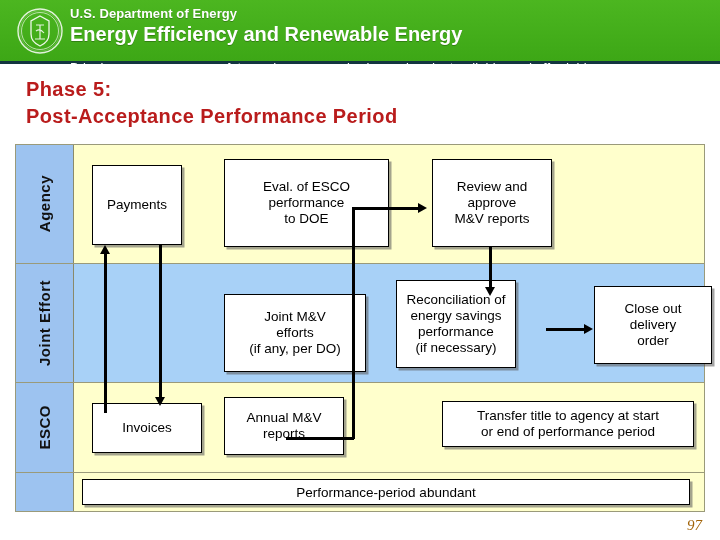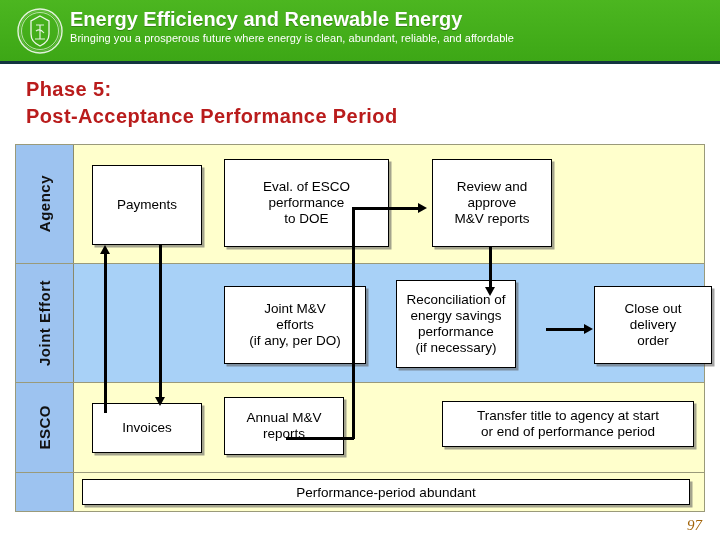--- a/index.html
+++ b/index.html
@@ -45,23 +45,23 @@
   .eere-line {
     font-size: 20px;
     font-weight: bold;
     line-height: 24px;
     margin-top: 1px;
     text-shadow: 0 1px 0 rgba(0,0,0,0.25);
     white-space: nowrap;
   }
   .eere-line .light { font-weight: bold; }
   .tagline {
-    font-size: 11px;
+    font-size: 13px;
     line-height: 11px;
-    margin-top: 2px;
+    margin-top: 16px;
     letter-spacing: 0.05px;
     white-space: nowrap;
   }
 
   
   .slide-title {
     position: absolute;
     left: 26px; top: 76px;
     width: 660px;
     color: #b91c1c;
@@ -198,54 +198,55 @@
 
   <svg class="seal" viewBox="0 0 48 48">
     <circle cx="24" cy="24" r="22" fill="none" stroke="#ffffff" stroke-width="1.4" opacity="0.85"></circle>
     <circle cx="24" cy="24" r="18.5" fill="none" stroke="#ffffff" stroke-width="0.9" opacity="0.7"></circle>
     <path d="M24 9 L33 14 L33 27 Q33 35 24 39 Q15 35 15 27 L15 14 Z" fill="none" stroke="#ffffff" stroke-width="1.3" opacity="0.9"></path>
     <path d="M20 18 L28 18 M24 18 L24 32 M19 32 L29 32 M20 24 Q24 21 28 26" fill="none" stroke="#ffffff" stroke-width="1.2" opacity="0.85"></path>
     <circle cx="24" cy="24" r="20.2" fill="none" stroke="#ffffff" stroke-width="0.5" opacity="0.45"></circle>
   </svg>
 
   <div class="banner-text">
+    <div class="dept-line">U.S. Department of Energy</div>
     <div class="eere-line"><span>Energy Efficiency</span><span class="light"> and </span><span>Renewable Energy</span></div>
     <div class="tagline">Bringing you a prosperous future where energy is clean, abundant, reliable, and affordable</div>
   </div>
 </div>
 
 <div class="slide-title">
   <div>Phase 5:</div>
   <div>Post-Acceptance Performance Period</div>
 </div>
 
 <div class="diagram">
 
   <div class="lane lane-agency">
     <div class="lane-header">
       <span>Agency</span>
     </div>
     <div class="lane-body">
-      <div class="box" style="left:18px; top:20px; width:110px; height:80px;">Payments</div>
+      <div class="box" style="left:18px; top:20px; width:90px; height:80px;">Payments</div>
       <div class="box" style="left:150px; top:14px; width:165px; height:88px;">Eval. of ESCO
 performance
 to DOE</div>
       <div class="box" style="left:358px; top:14px; width:120px; height:88px;">Review and
 approve
 M&amp;V reports</div>
     </div>
   </div>
 
   <div class="lane lane-joint">
     <div class="lane-header">
       <span>Joint
 Effort</span>
     </div>
     <div class="lane-body">
-      <div class="box" style="left:150px; top:22px; width:142px; height:78px;">Joint M&amp;V
+      <div class="box" style="left:150px; top:30px; width:142px; height:78px;">Joint M&amp;V
 efforts
 (if any, per DO)</div>
       <div class="box" style="left:322px; top:16px; width:120px; height:88px;">Reconciliation of
 energy savings
 performance
 (if necessary)</div>
       <div class="box" style="left:520px; top:22px; width:118px; height:78px;">Close out
 delivery
 order</div>
     </div>

